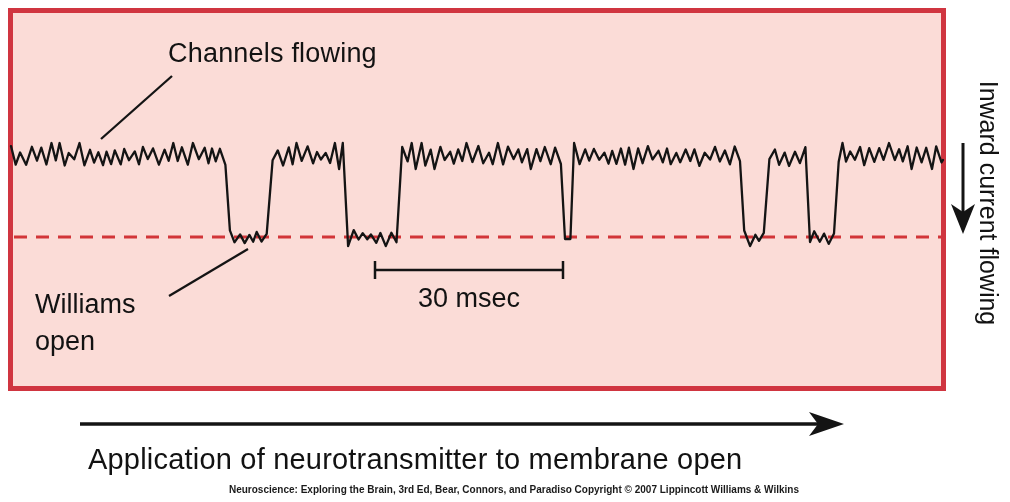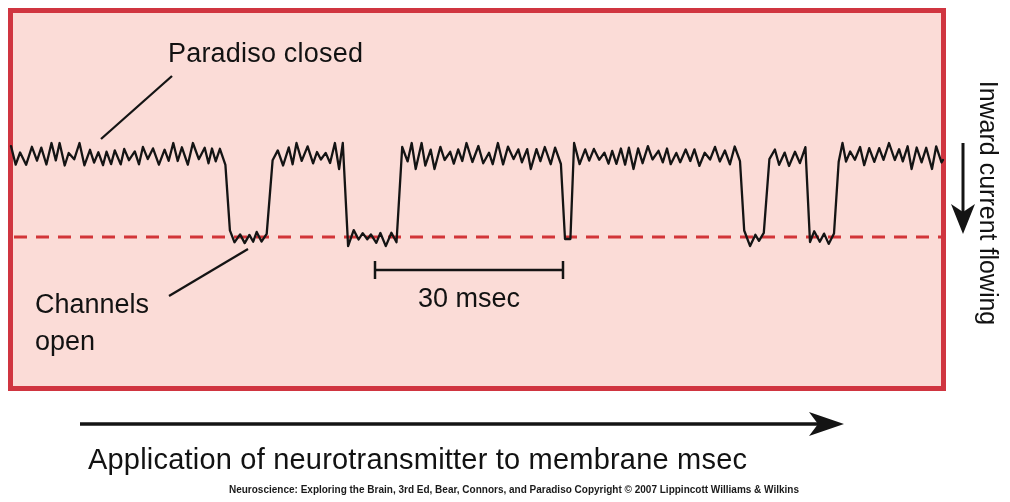--- a/index.html
+++ b/index.html
@@ -52,18 +52,18 @@
     <line x1="963" y1="143" x2="963" y2="212" stroke="#141414" stroke-width="3"></line>
     <polygon points="963,234 951,204 963,212 975,204" fill="#141414"></polygon>
   </g>
 
   <g>
     <line x1="80" y1="424" x2="818" y2="424" stroke="#141414" stroke-width="3.6"></line>
     <polygon points="844,424 809,412 818,424 809,436" fill="#141414"></polygon>
   </g>
 </svg>
 
-<div class="label lbl-closed">Paradiso closed</div>
-<div class="label lbl-open">Channels open</div>
+<div class="label lbl-closed">Channels flowing</div>
+<div class="label lbl-open">Williams open</div>
 <div class="label lbl-scale">30 msec</div>
 <div class="label lbl-inward">Inward current flowing</div>
-<div class="label lbl-apply">Application of neurotransmitter to membrane msec</div>
+<div class="label lbl-apply">Application of neurotransmitter to membrane open</div>
 <div class="label lbl-credit">Neuroscience: Exploring the Brain, 3rd Ed, Bear, Connors, and Paradiso Copyright © 2007 Lippincott Williams &amp; Wilkins</div>
 
 </body></html>

